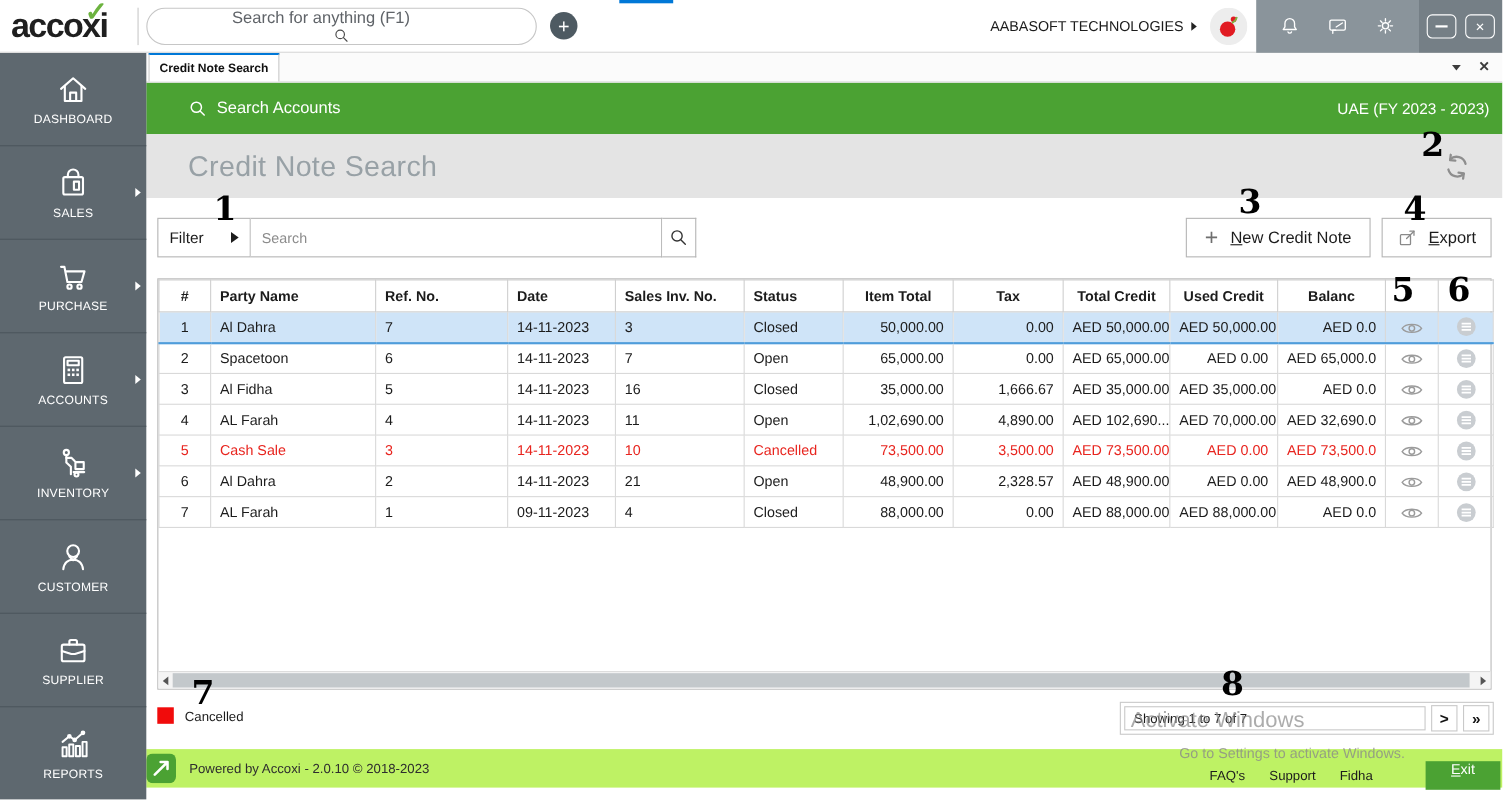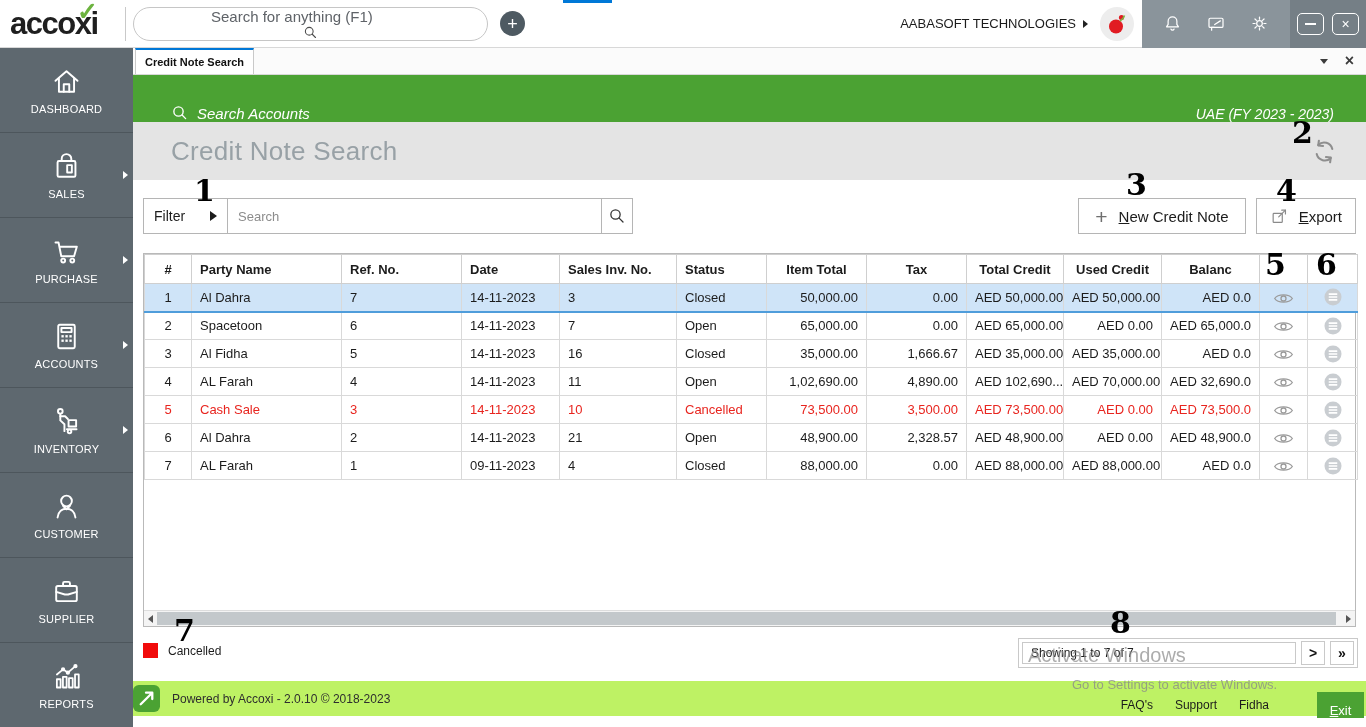--- a/index.html
+++ b/index.html
@@ -45,22 +45,22 @@
   .main { position:absolute; left:133px; top:48px; right:0; bottom:0; background:#fff; }
   .tabstrip { height:27px; background:#fbfbfb; border-bottom:1px solid #d8d8d8; display:flex;
               align-items:stretch; position:relative; }
   .tab { background:#fff; border:1px solid #c9c9c9; border-bottom:none; border-top:2px solid var(--accent,#0078d7);
          display:flex; align-items:center; padding:0 9px; font-size:11px; font-weight:bold; color:#111;
          margin-left:2px; cursor:pointer; }
   .tab-icons { position:absolute; right:12px; top:0; height:100%; display:flex; align-items:center; gap:17px; }
   .tri-down { width:0; height:0; border-top:5px solid #3c3c3c; border-left:4px solid transparent; border-right:4px solid transparent; cursor:pointer; }
   .tab-close { color:#3c3c3c; font-size:16px; font-weight:bold; line-height:1; cursor:pointer; }
 
-  .greenbar { height:47px; background:var(--green,#4ba233); color:#fff; display:flex; align-items:flex-end;
-              padding:0 32px 0 38px;font-style:italic; }
+  .greenbar { height:47px; background:var(--green,#4ba233); color:#fff; display:flex; align-items:center;
+              padding:0 12px 0 38px; }
   .gb-title { font-size:15px; margin-left:8px; }
   .gb-fy { margin-left:auto; font-size:14px; }
 
   .titlebar { height:58px; background:#e4e4e4; display:flex; align-items:center; padding:0 28px 0 38px; }
   .page-title { font-size:26px; color:#98a1a6; letter-spacing:.3px; font-weight:400; }
   .refresh { margin-left:auto; cursor:pointer; }
 
   .toolbar { margin:18px 10px 0 10px; height:36px; display:flex; align-items:stretch; }
   .filter-box { width:85px; border:1px solid #b5b5b5; display:flex; align-items:center; justify-content:space-between;
                 padding:0 10px; font-size:14px; color:#1c1c1c; background:#fff; cursor:pointer; }
@@ -110,22 +110,22 @@
   .paging-summary { flex:1; height:22px; border:1px solid #c9c9c9; font-size:12px; display:flex;
                     align-items:center; padding-left:8px; color:#1c1c1c; }
   .page-btn { width:24px; height:24px; border:1px solid #c9c9c9; display:flex; align-items:center;
               justify-content:center; font-weight:bold; font-size:14px; color:#111; background:#fff; cursor:pointer; }
 
   .footer { position:absolute; left:0; right:0; bottom:11px; height:35px; background:#bef264;
             display:flex; align-items:center; padding:0 0; }
   .footer-text { font-size:12px; color:#2e2e2e; margin-left:12px; }
   .footer-links { margin-left:auto; display:flex; gap:22px; font-size:12px; color:#1c1c1c; align-items:center;margin-top:12px; }
   .footer-link { cursor:pointer; }
-  .exit-btn { width:47px; height:26px; background:var(--green,#4ba233); color:#fff; font-size:13px;
-              display:flex; align-items:flex-end; justify-content:center; margin-left:26px; margin-right:2px; cursor:pointer; }
+  .exit-btn { width:68px; height:26px; background:var(--green,#4ba233); color:#fff; font-size:13px;
+              display:flex; align-items:flex-start; justify-content:center; margin-left:26px; margin-right:2px; cursor:pointer; }
 
   
   .watermark1 { position:absolute; left:1028px; top:644px; font-size:20px; color:#8a8a8a; opacity:.7;
                 z-index:60; pointer-events:none; }
   .watermark2 { position:absolute; left:1072px; top:677px; font-size:13px; color:#8a8a8a; opacity:.78;
                 z-index:60; pointer-events:none; }
   .anno { position:absolute; font-family:"DejaVu Serif",serif; font-weight:bold; font-size:30px; color:#000;
           z-index:70; line-height:1; pointer-events:none; }
   .anno-1 { left:194px; top:176px; } .anno-2 { left:1292px; top:118px; }
   .anno-3 { left:1126px; top:170px; } .anno-4 { left:1276px; top:176px; }

